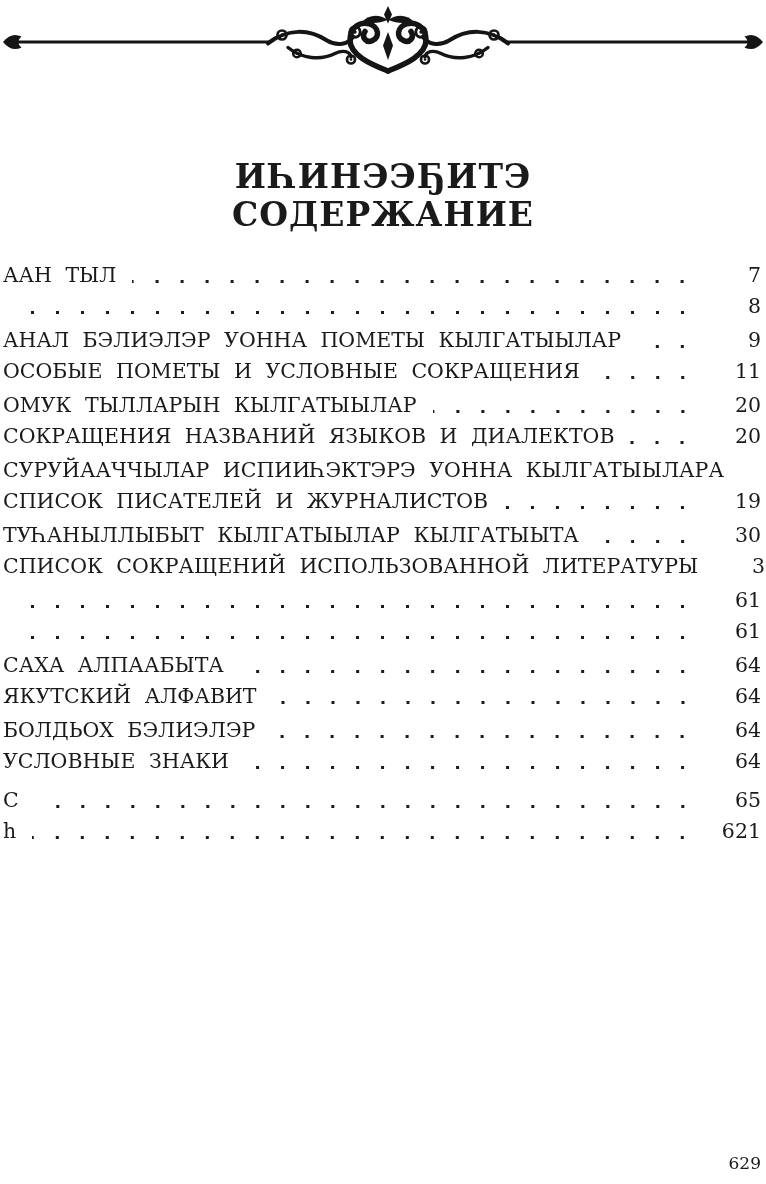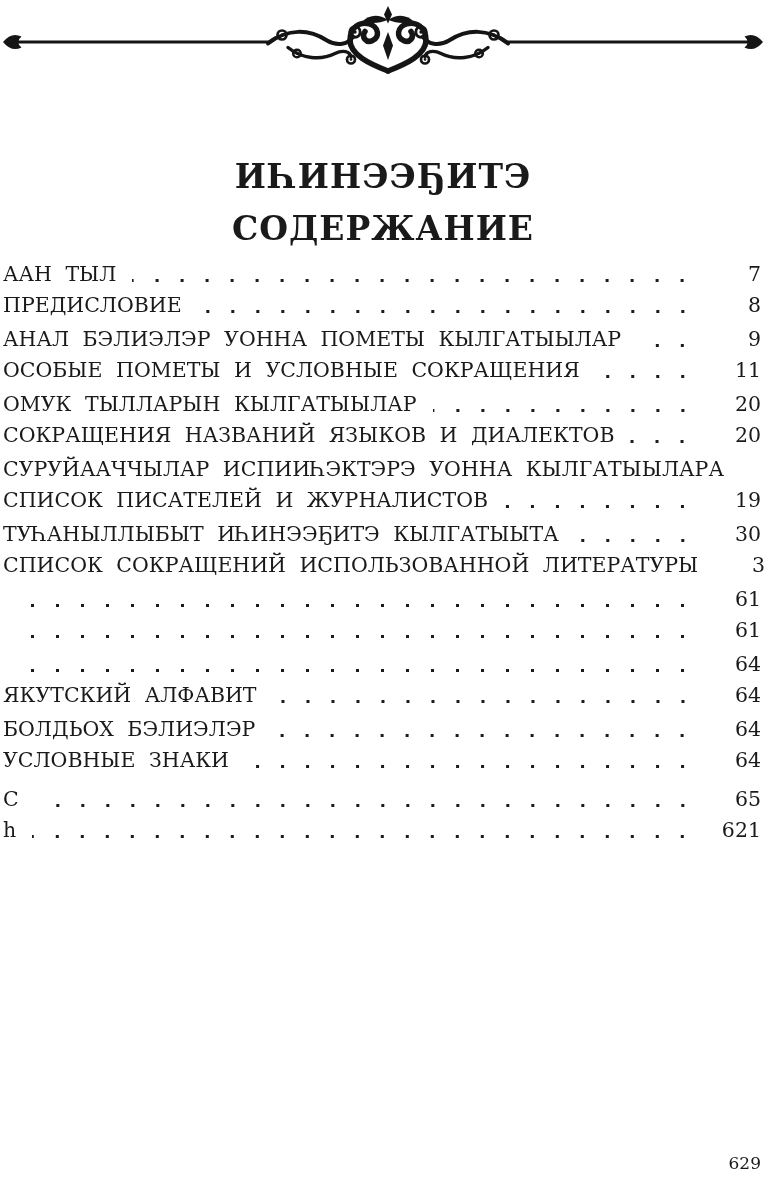--- a/index.html
+++ b/index.html
@@ -7,23 +7,23 @@
     width:766px;height:1184px;position:relative;overflow:hidden;
     background:#ffffff;color:#1a1a1a;
     font-family:"DejaVu Serif","Liberation Serif",serif;
   }
   .ornament{display:block;margin-top:4px;}
   .title-line{
     text-align:center;font-weight:bold;font-size:33px;line-height:38px;
     letter-spacing:1px;margin:0;
   }
   .title-yakut{margin-top:82px;}
-  .title-russian{margin-top:14px;}
+  .title-russian{margin-top:0;}
   .toc{
-    margin-top:11px;padding:0 5px 0 3px;
+    margin-top:26px;padding:0 5px 0 3px;
     font-size:20.5px;
   }
   .group{margin-bottom:3px;}
   .group.gap-lg{margin-top:8px;}
   .row{
     display:flex;align-items:baseline;line-height:31px;
   }
   .t{flex:0 0 auto;white-space:nowrap;word-spacing:7px;}
   .leader{
     flex:1 1 0;min-width:0;align-self:stretch;margin:0 6px 0 16px;
@@ -79,21 +79,20 @@
 
 <div class="toc">
 
   <div class="group">
     <div class="row">
       <span class="t">ААН ТЫЛ</span>
       <span class="leader"></span>
       <span class="num">7</span>
     </div>
     <div class="row">
-      <span class="t">ПРЕДИСЛОВИЕ</span>
       <span class="leader"></span>
       <span class="num">8</span>
     </div>
   </div>
 
   <div class="group">
     <div class="row">
       <span class="t">АНАЛ БЭЛИЭЛЭР УОННА ПОМЕТЫ КЫЛГАТЫЫЛАР</span>
       <span class="leader"></span>
       <span class="num">9</span>
@@ -126,21 +125,21 @@
     </div>
     <div class="row">
       <span class="t">СПИСОК ПИСАТЕЛЕЙ И ЖУРНАЛИСТОВ</span>
       <span class="leader"></span>
       <span class="num">19</span>
     </div>
   </div>
 
   <div class="group">
     <div class="row">
-      <span class="t">ТУҺАНЫЛЛЫБЫТ ИҺИНЭЭҔИТЭ КЫЛГАТЫЫТА</span>
+      <span class="t">ТУҺАНЫЛЛЫБЫТ КЫЛГАТЫЫЛАР КЫЛГАТЫЫТА</span>
       <span class="leader"></span>
       <span class="num">30</span>
     </div>
     <div class="row no-dots">
       <span class="t">СПИСОК СОКРАЩЕНИЙ ИСПОЛЬЗОВАННОЙ ЛИТЕРАТУРЫ</span>
       <span class="leader"></span>
       <span class="num">30</span>
     </div>
   </div>
 
@@ -150,20 +149,21 @@
       <span class="num">61</span>
     </div>
     <div class="row">
       <span class="leader"></span>
       <span class="num">61</span>
     </div>
   </div>
 
   <div class="group">
     <div class="row">
+      <span class="t">САХА АЛПААБЫТА</span>
       <span class="leader"></span>
       <span class="num">64</span>
     </div>
     <div class="row">
       <span class="t">ЯКУТСКИЙ АЛФАВИТ</span>
       <span class="leader"></span>
       <span class="num">64</span>
     </div>
   </div>
 

